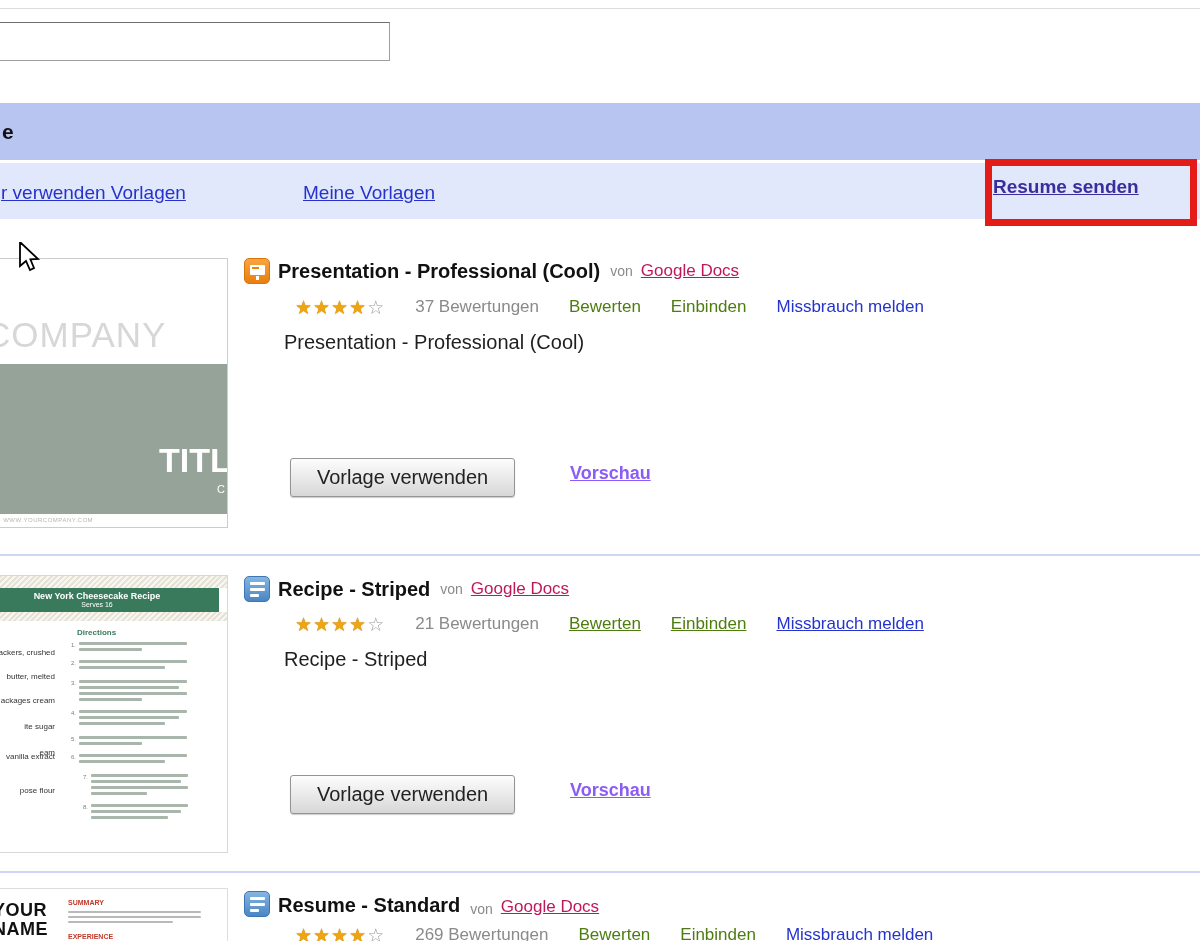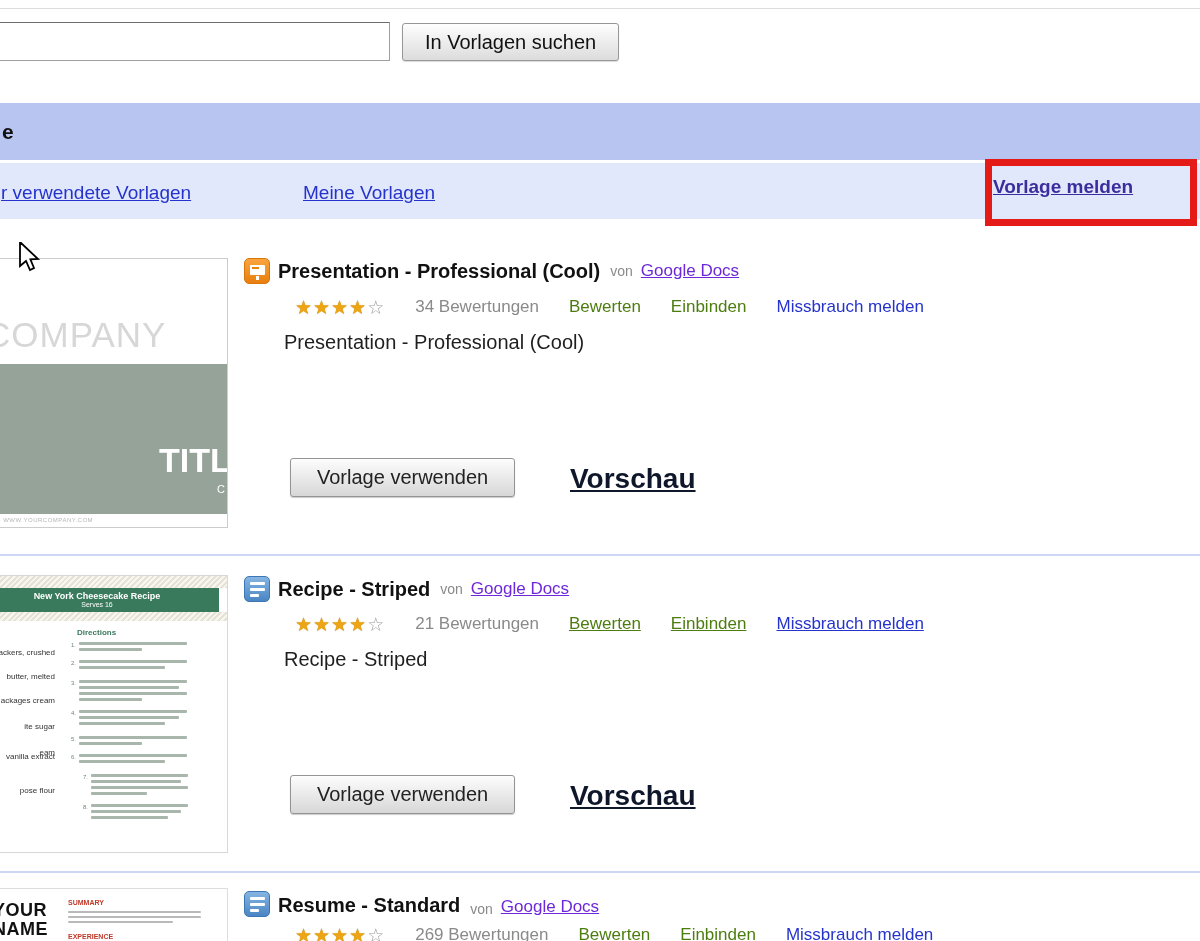--- a/index.html
+++ b/index.html
@@ -45,38 +45,38 @@
     border:7px solid #e41b17; pointer-events:none; z-index:20;
   }
 
   
   .row-divider { left:0; width:1200px; height:2px; background:#cdd6f4; }
 
   
   .tpl-title-row { display:flex; align-items:center; gap:8px; white-space:nowrap; }
   .tpl-title { font-size:20px; font-weight:bold; color:#111; }
   .von { font-size:14px; color:#8a8a8a; padding-left:2px; }
-  .author-link { font-size:17px; color:#6d28d9; text-decoration:underline; cursor:pointer; }
+  .author-link { font-size:17px; color:#be185d; text-decoration:underline; cursor:pointer; }
   .meta-row { display:flex; align-items:center; gap:30px; white-space:nowrap; font-size:17px; }
   .stars { font-size:19px; letter-spacing:1px; line-height:1; }
   .stars .full { color:#eda514; text-shadow:0 0 1px #b07400; }
   .stars .empty { color:#9a9a9a; }
   .ratings-count { color:#8a8a8a; }
   .rate-link, .embed-link { color:#4d7c0f; cursor:pointer; }
   .abuse-link { color:#2533cc; cursor:pointer; }
   .underlined { text-decoration:underline; }
   .tpl-desc { font-size:20px; color:#1f1f1f; }
   .use-button {
     height:39px; padding:0 26px; font-size:20px; color:#222;
     background:linear-gradient(#fdfdfd,#d7d7d7);
     border:1px solid #949494; border-radius:3px;
     font-family:"Liberation Sans", sans-serif;
     box-shadow:0 1px 1px rgba(0,0,0,0.2);
   }
-  .preview-link { font-size:28px; font-weight:bold; color:#0f172a;
+  .preview-link { font-size:18px; font-weight:bold; color:#8b5cf6;
                   text-decoration:underline; cursor:pointer; }
 
   
   .doc-icon { width:26px; height:26px; border-radius:5px; position:relative; flex:0 0 26px; }
   .icon-presentation { background:linear-gradient(#f9a43f,#e87f0e); border:1px solid #d8760c; }
   .icon-presentation .screen { position:absolute; left:5px; top:6px; width:15px; height:10px;
     background:#fff; border-radius:1px; }
   .icon-presentation .screen::after { content:""; position:absolute; left:2px; top:2px;
     width:7px; height:2px; background:#e8830c; }
   .icon-presentation .stand { position:absolute; left:11px; top:17px; width:3px; height:4px; background:#fff; }
@@ -132,29 +132,28 @@
   
   #cursor { left:18px; top:242px; z-index:30; pointer-events:none; }
 </style>
 </head>
 <body>
 
 <div id="page">
 
   <div class="abs" id="top-rule"></div>
   <input class="abs" id="search-input" type="text" value="" style="">
-  <button class="abs" id="search-button">In Vorlagen suchen</button>
 
   <div class="abs" id="banner-bar"></div>
   <div class="abs" id="banner-fragment">e</div>
 
   <div class="abs" id="nav-bar"></div>
-  <a class="abs nav-link" id="nav-recent">r verwendete Vorlagen</a>
+  <a class="abs nav-link" id="nav-recent">r verwenden Vorlagen</a>
   <a class="abs nav-link" id="nav-mine">Meine Vorlagen</a>
-  <a class="abs" id="nav-submit">Vorlage melden</a>
+  <a class="abs" id="nav-submit">Resume senden</a>
   <div class="abs" id="red-box"></div>
 
   <svg class="abs" id="cursor" width="26" height="30" viewBox="0 0 13 15">
     <polygon points="1,0 1,12 4,9.5 6,14 8,13 6.2,8.7 10,8.5" fill="#fff" stroke="#000" stroke-width="0.9"></polygon>
   </svg>
 
   <div class="abs thumb" id="thumb1">
     <div class="company">COMPANY</div>
     <div class="band"></div>
     <div class="big-title">TITLE</div>
@@ -167,21 +166,21 @@
       <span class="screen"></span>
         <span class="stand"></span>
     </span>
     <span class="tpl-title">Presentation - Professional (Cool)</span>
     <span class="von">von</span>
     <a class="author-link">Google Docs</a>
   </div>
 
   <div class="abs meta-row" style="left:295px; top:297px;">
     <span class="stars"><span class="full">★★★★</span><span class="empty">☆</span></span>
-    <span class="ratings-count">34 Bewertungen</span>
+    <span class="ratings-count">37 Bewertungen</span>
     <a class="rate-link">Bewerten</a>
     <a class="embed-link">Einbinden</a>
     <a class="abuse-link">Missbrauch melden</a>
   </div>
 
   <div class="abs tpl-desc" style="left:284px; top:331px;">Presentation - Professional (Cool)</div>
 
   <button class="abs use-button" style="left:290px; top:458px;">Vorlage verwenden</button>
   <a class="abs preview-link" style="left:570px; top:463px;">Vorschau</a>
 

